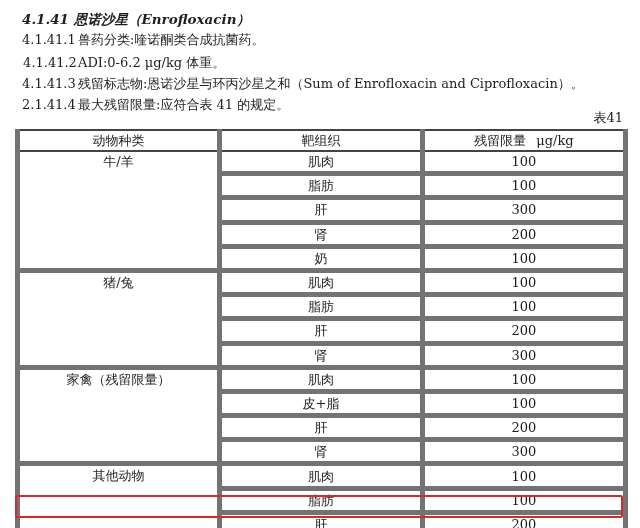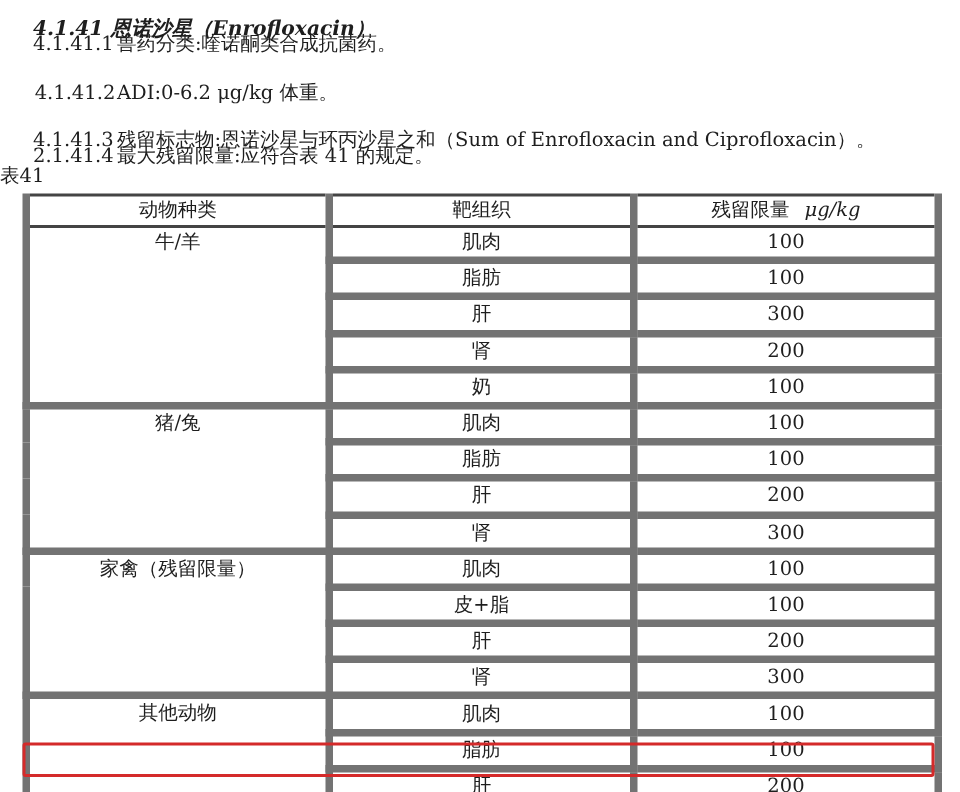--- a/index.html
+++ b/index.html
@@ -6,47 +6,47 @@
   body {
     width:640px; height:528px; background:#ffffff; position:relative; overflow:hidden;
     font-family: "DejaVu Serif", "Liberation Serif", serif; color:#1e1e1e;
   }
   .line {
     position:absolute; left:22px; font-size:13px; line-height:20px; white-space:nowrap;
   }
   .line .num { display:inline-block; width:56px; }
   .title-line { top:9px; font-weight:bold; font-size:13.5px;font-style:italic; }
   .title-line .num { width:52px; }
-  .l1 { top:20px; }
+  .l1 { top:30px; }
   .l2 { top:53px;text-align:center; }
-  .l3 { top:84px; }
+  .l3 { top:74px; }
   .l4 { top:95px; }
   .caption {
-    position:absolute; top:109px; left:0; width:623px; text-align:left;
+    position:absolute; top:109px; left:0; width:623px; text-align:right;
     font-size:13px; line-height:18px;
   }
   table {
     position:absolute; left:15px; top:129px; width:608px;
     border-collapse:collapse; font-size:13px; table-layout:fixed;
   }
   td, th {
     border:5px solid #737373; height:19.2px; padding:0; text-align:center;
     font-weight:normal; line-height:19px; vertical-align:middle;
   }
   th { border-top:2px solid #444; border-bottom:2px solid #444; height:18px;margin-top:35px; }
   td.species { vertical-align:top; }
   col.c1 { width:202px; }
   col.c2 { width:203px; }
   col.c3 { width:203px; }
   tr.group-start td { border-top:2px solid #4d7c0f; }
   .highlight {
     position:absolute; left:15px; top:495px; width:604px; height:19px;
     border:2px solid #d42a2a; border-radius:2px; pointer-events:none;
   }
-  .unit { font-style:italic; margin-left:10px; }
+  .unit { margin-left:10px; }
 </style>
 </head>
 <body>
 
 <div class="line title-line">
   <span class="num">4.1.41</span><span>恩诺沙星（Enrofloxacin）</span>
 </div>
 <div class="line l1">
   <span class="num">4.1.41.1</span><span>兽药分类:喹诺酮类合成抗菌药。</span>
 </div>

